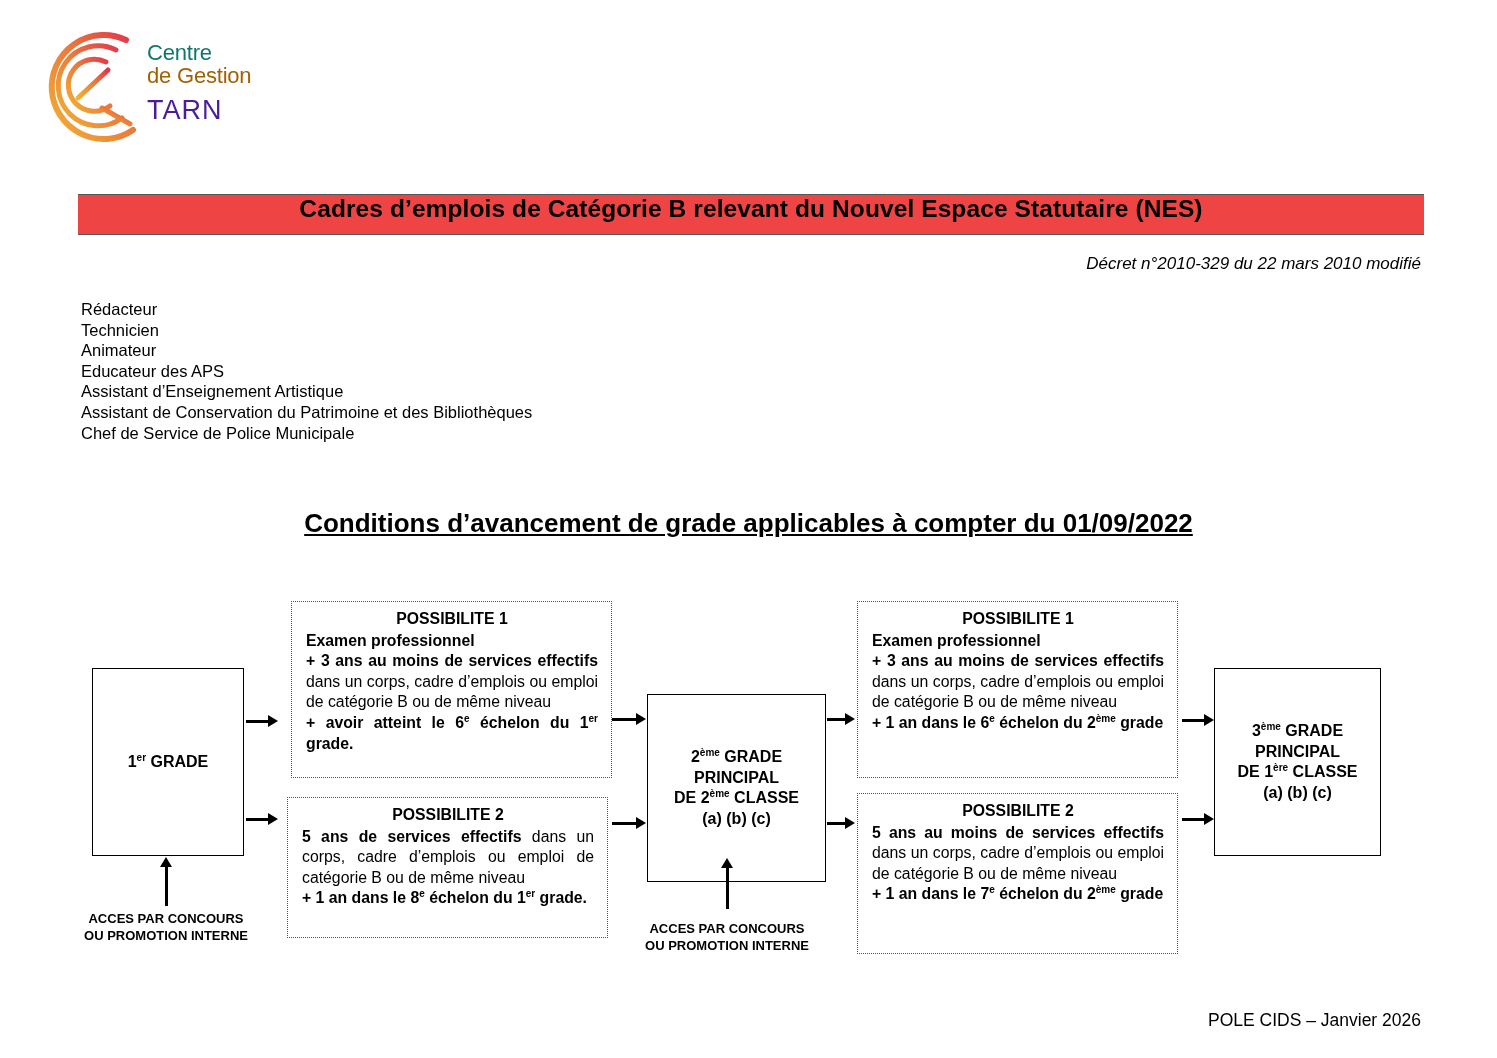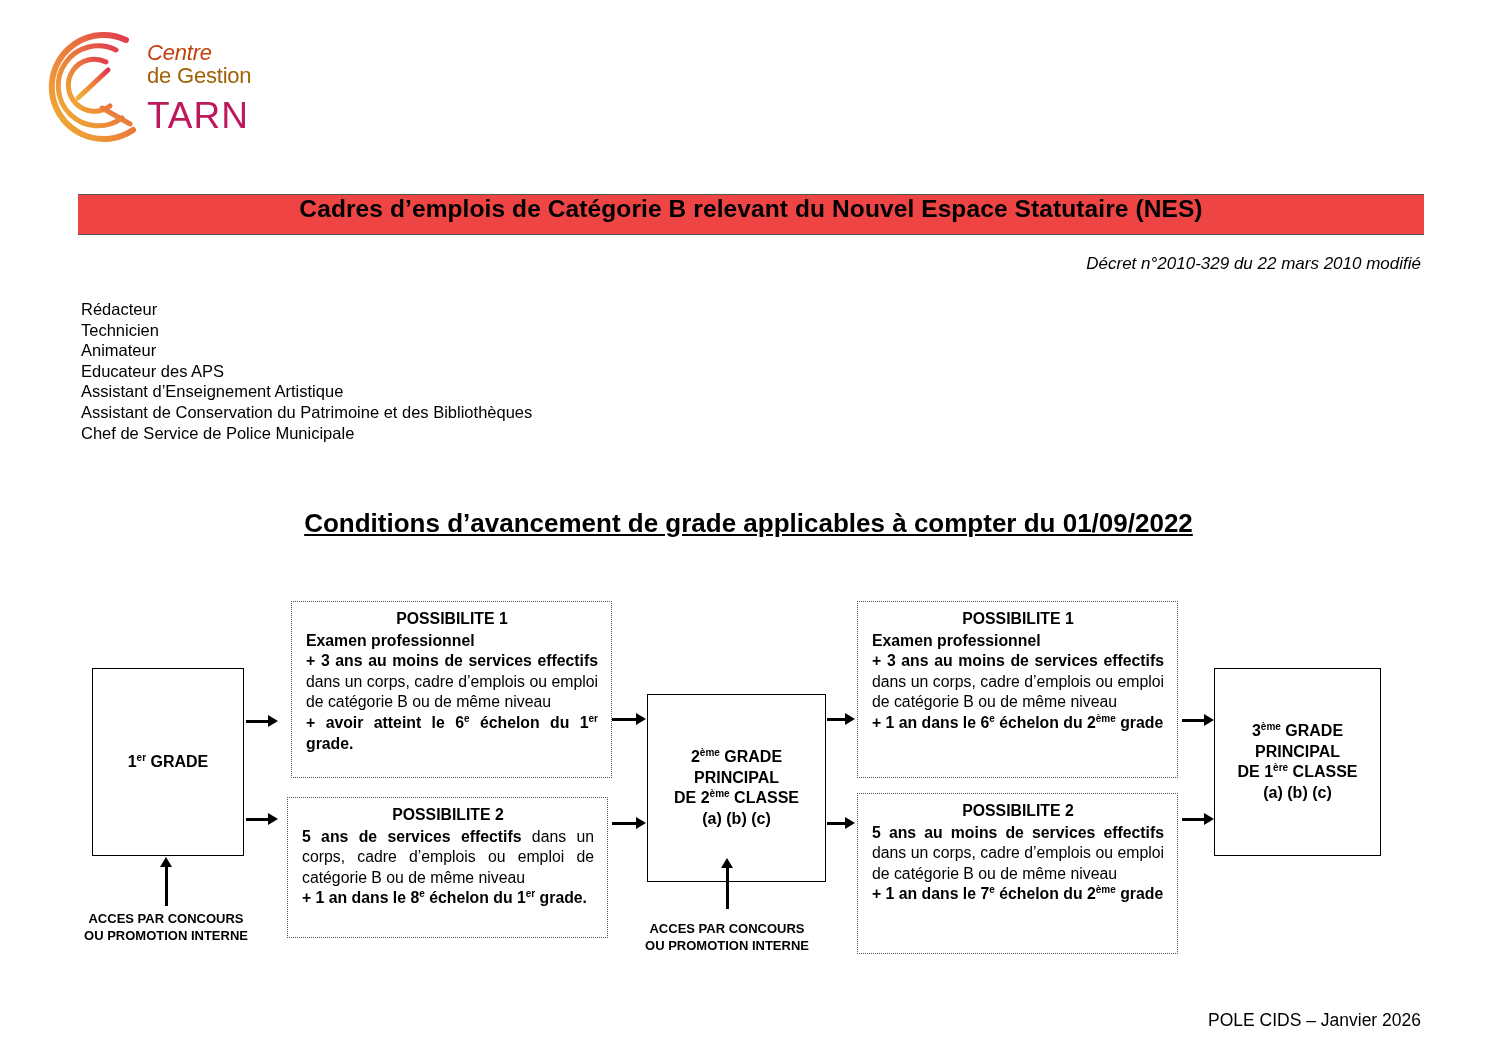--- a/index.html
+++ b/index.html
@@ -6,23 +6,23 @@
   body {
     width: 1497px; height: 1058px; position: relative; overflow: hidden;
     font-family: "Liberation Sans", sans-serif; color: #000;
   }
   .abs { position: absolute; }
 
   
   .logo { left: 30px; top: 22px; width: 250px; height: 125px; }
   .logo-text { position: absolute; left: 117px; top: 20px; color: #e3743f; line-height: 1; }
   .logo-l1, .logo-l2 { font-size: 22px; display: block; letter-spacing: -0.2px; }
-  .logo-l1 { color: #c2410c; font-style: italic; }
+  .logo-l1 { color: #0f766e; }
   .logo-l2 { color: #a16207; margin-top: 1px; }
-  .logo-l3 { font-size: 37px; display: block; margin-top: 10px; color: #be185d; letter-spacing: 1px; }
+  .logo-l3 { font-size: 27px; display: block; margin-top: 10px; color: #4c1d95; letter-spacing: 1px; }
 
   
   .banner {
     left: 78px; top: 194px; width: 1346px; height: 39px;
     background: #ef4444; border-top: 1.5px solid #555; border-bottom: 1.5px solid #555;
     display: flex; justify-content: center;
   }
   .banner-title { font-size: 24.5px; font-weight: bold; letter-spacing: 0.1px; }
 
   .decree { right: 76px; top: 254px; font-size: 17px; font-style: italic; }

